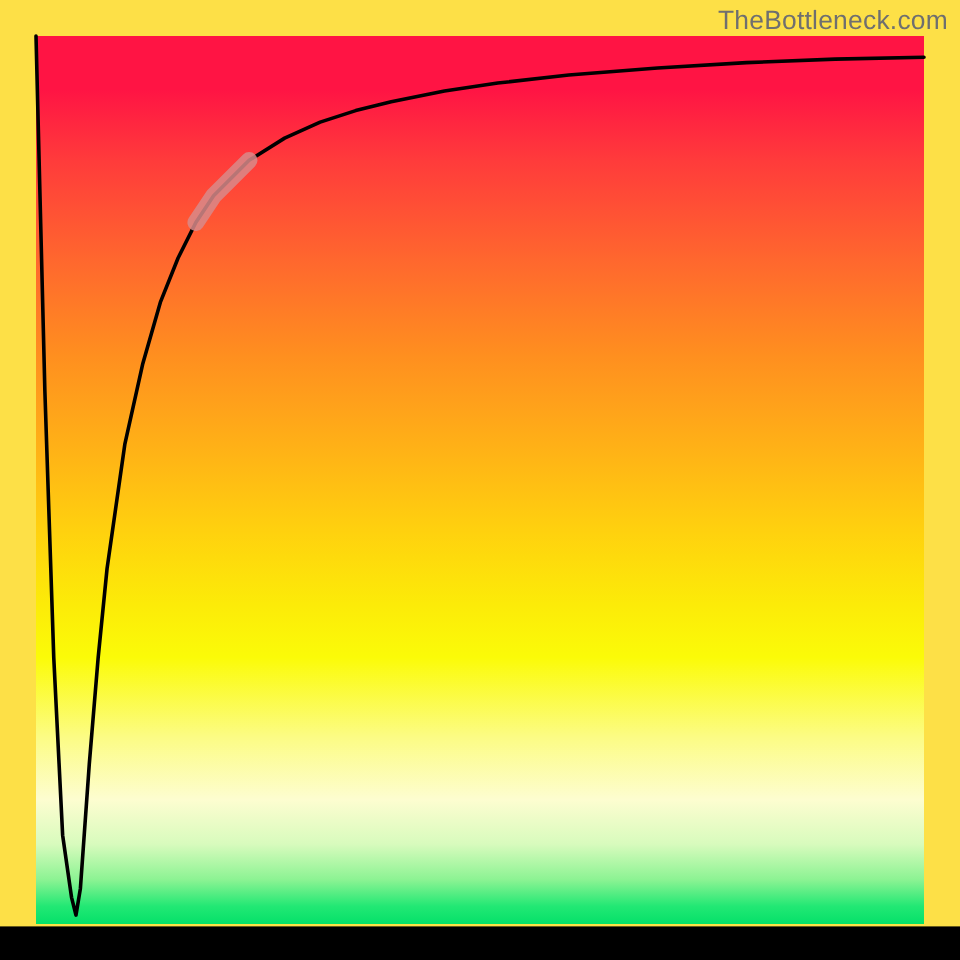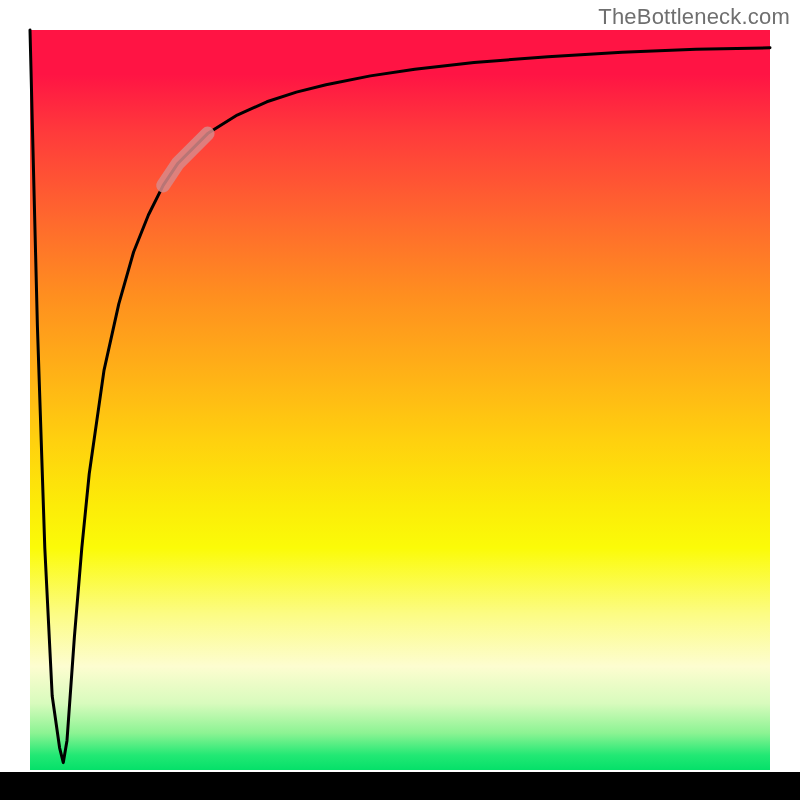--- a/index.html
+++ b/index.html
@@ -8,21 +8,21 @@
     width: 800px;
     height: 800px;
     background: #000;
     font-family: Arial, Helvetica, sans-serif;
     overflow: hidden;
   }
   .outer {
     position: relative;
     width: 800px;
     height: 772px;
-    background: #ffffff;
+    background: #fde047;
   }
   .plot {
     position: absolute;
     left: 30px;
     top: 30px;
     width: 740px;
     height: 740px;
     background: linear-gradient(to bottom,
       #ff1444 0%,
       #ff1444 6%,

